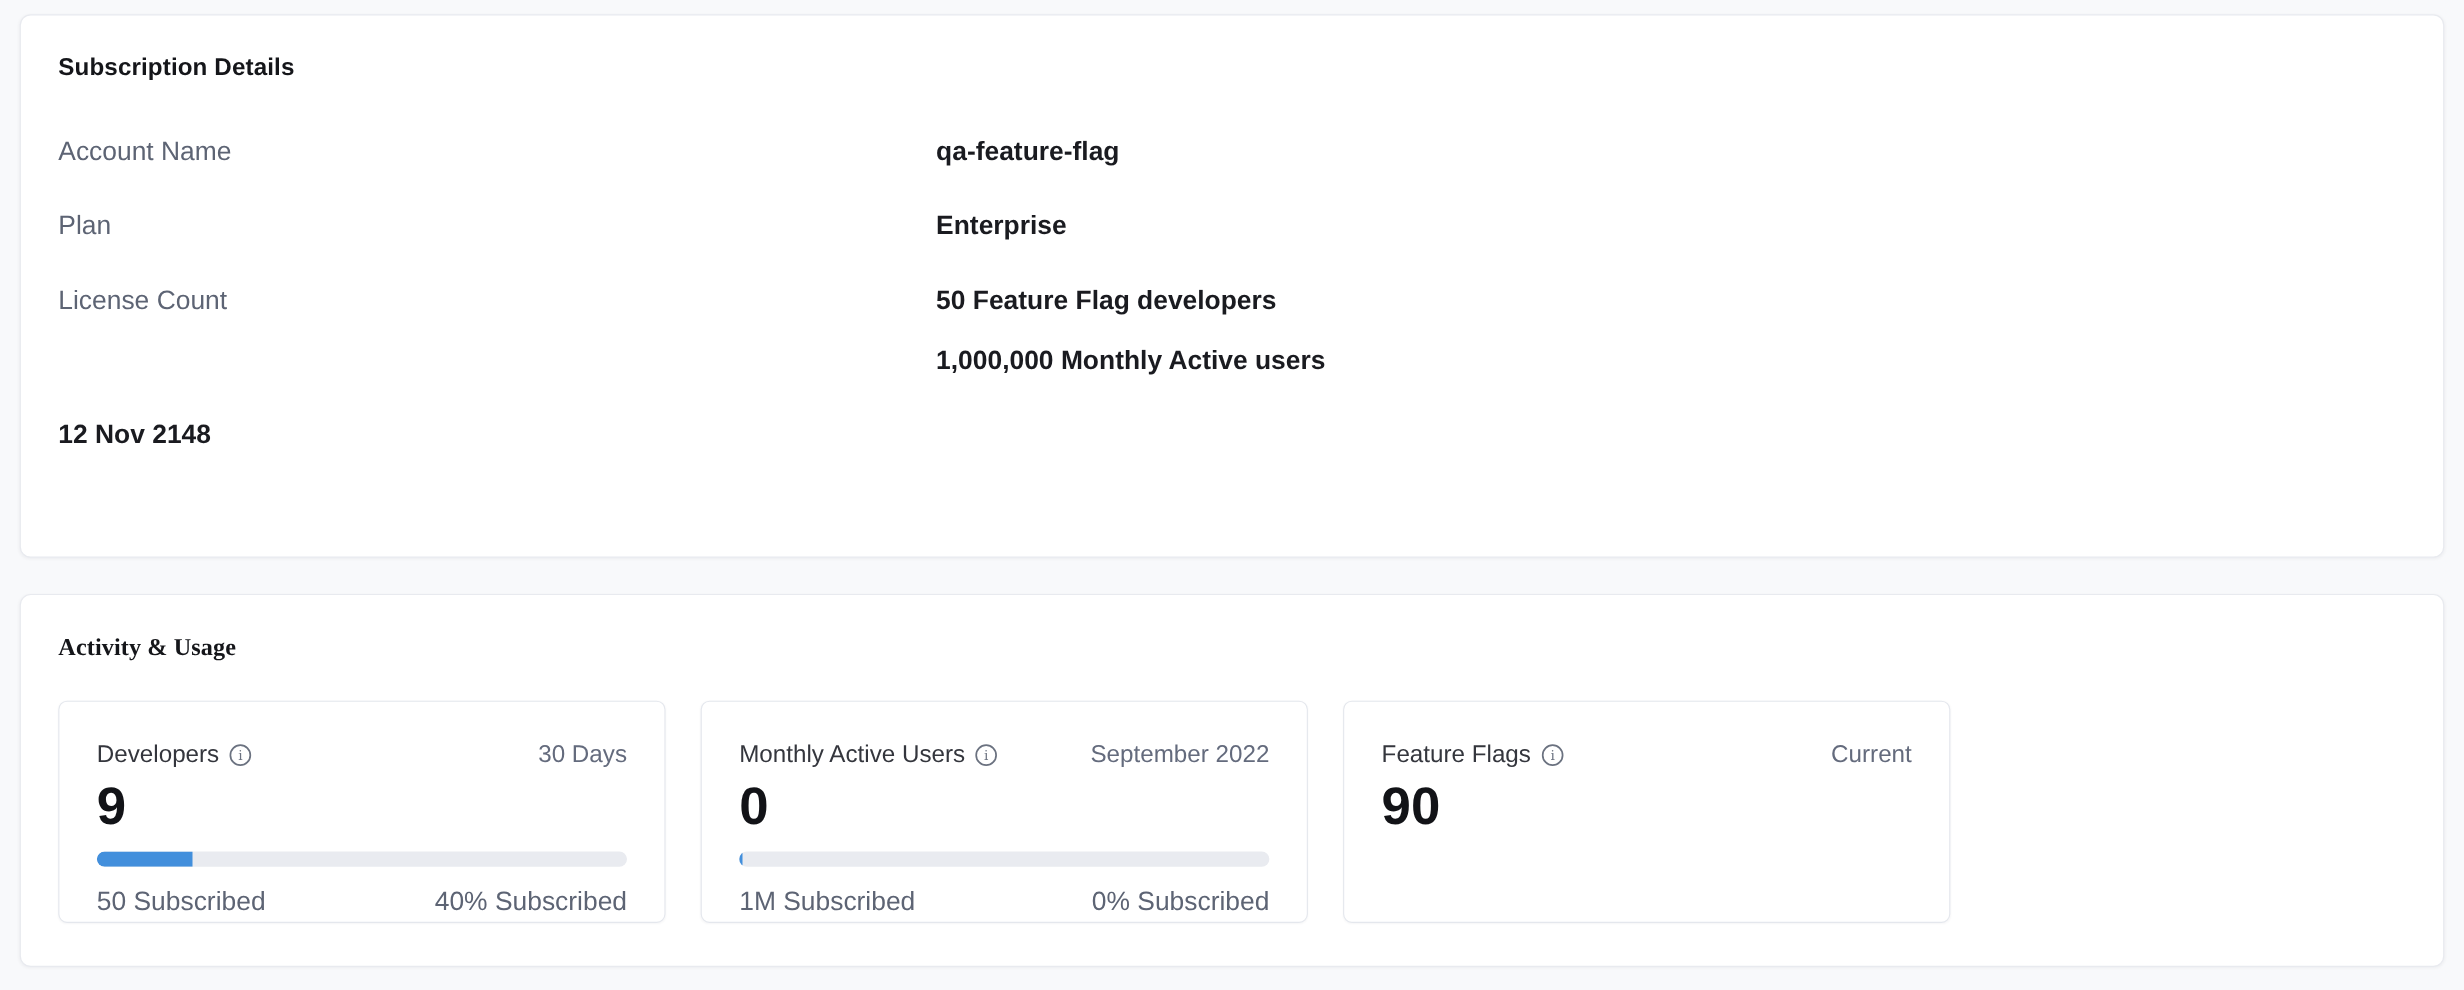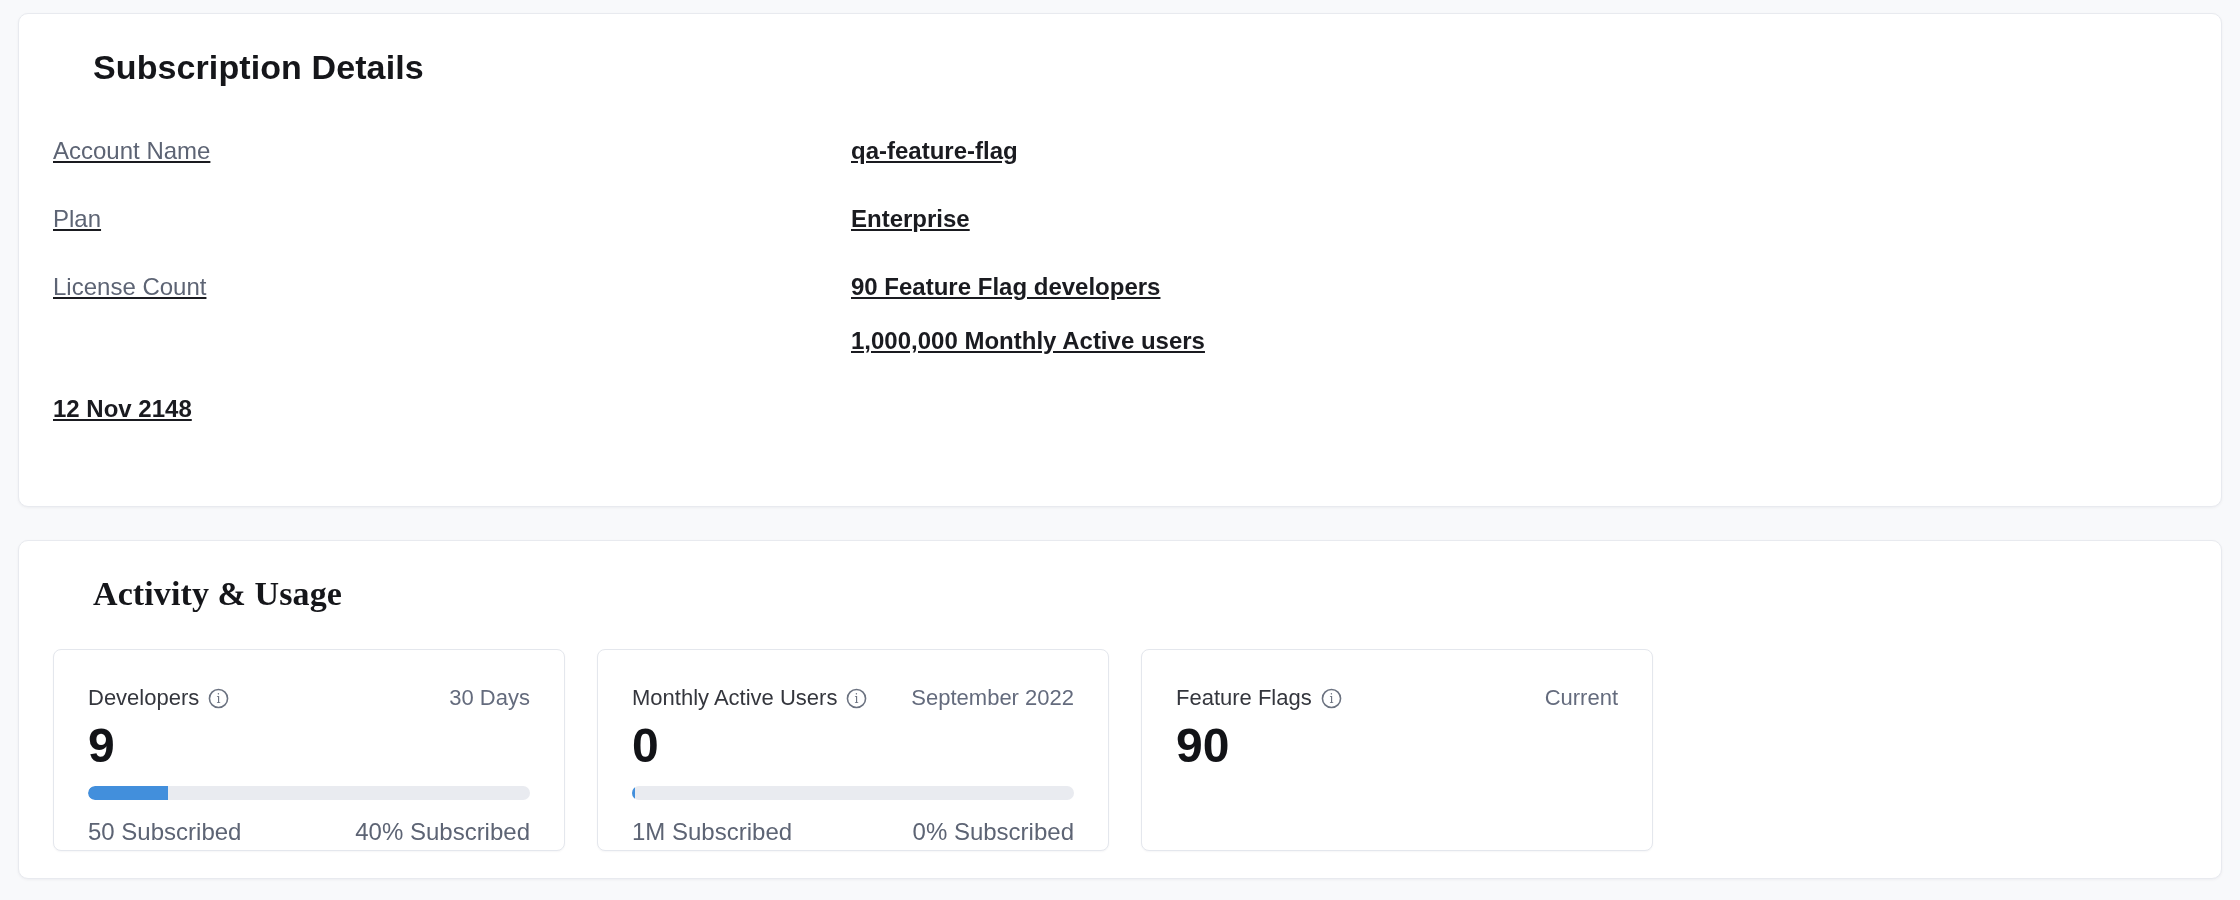--- a/index.html
+++ b/index.html
@@ -32,57 +32,55 @@
     margin-top:13px;
     height:494px;
     padding:34px 34px 0 34px;
   }
   .card.activity{
     margin-top:33px;
     height:339px;
     padding:34px 34px 0 34px;
   }
   .section-title{
-    font-size:34px;
+    font-size:22px;
     font-weight:600;
     color:#15161a;
     letter-spacing:.1px;
-    margin-left:40px;
   }
   .card.subscription .section-title{margin-bottom:52px;}
   .card.activity .section-title{margin-bottom:36px;font-family:Liberation Serif, serif;}
 
   .detail-row{
     display:flex;
     align-items:flex-start;
     font-size:24px;
     line-height:24px;
     margin-bottom:44px;
-    text-decoration:underline;
   }
   .detail-label{
     width:798px;
     flex:0 0 798px;
     color:var(--gray-label);
     font-weight:400;
   }
   .detail-values{
     display:flex;
     flex-direction:column;
     gap:30px;
     font-weight:700;
     color:var(--ink);
   }
 
   .stat-row{
     display:flex;
     gap:32px;
   }
   .stat-card{
-    width:512px;
+    width:552px;
     height:202px;
     border:1px solid var(--stat-border);
     border-radius:8px;
     background:#fff;
     box-shadow:0 1px 2px rgba(16,24,40,0.04);
     padding:36px 34px 0 34px;
   }
   .stat-header{
     display:flex;
     justify-content:space-between;
@@ -148,21 +146,21 @@
   <div class="detail-row">
     <div class="detail-label">Plan</div>
     <div class="detail-values">
       <div>Enterprise</div>
     </div>
   </div>
 
   <div class="detail-row">
     <div class="detail-label">License Count</div>
     <div class="detail-values">
-      <div>90 Feature Flag developers</div>
+      <div>50 Feature Flag developers</div>
       <div>1,000,000 Monthly Active users</div>
     </div>
   </div>
 
   <div class="detail-row">
     <div class="detail-values">
       <div>12 Nov 2148</div>
     </div>
   </div>
 </div>

